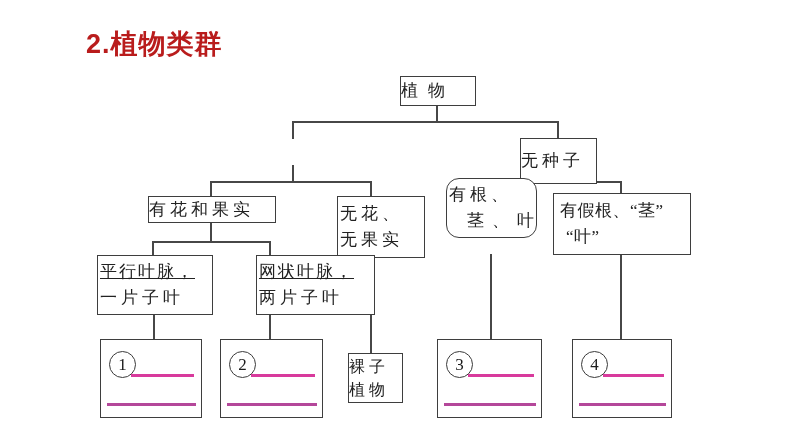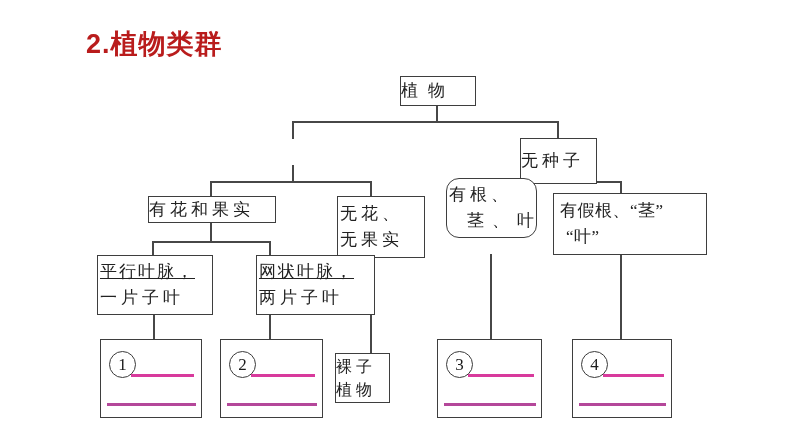--- a/index.html
+++ b/index.html
@@ -84,36 +84,36 @@
   <div class="box left" style="left:337px;top:196px;width:88px;height:62px;">
     <span class="ls4">无花、</span>
     <span class="ls4">无果实</span>
   </div>
 
   <div class="box left" style="left:446px;top:178px;width:91px;height:60px;border-radius:13px;">
     <span class="ls4">有根、</span>
     <span class="ls8">茎、叶</span>
   </div>
 
-  <div class="box left" style="left:553px;top:193px;width:154px;height:62px;padding-left:6px;">
+  <div class="box left" style="left:553px;top:193px;width:138px;height:62px;padding-left:6px;">
     <span class="tight">有假根、“茎”</span>
     <span class="tight indent">“叶”</span>
   </div>
 
   <div class="box left" style="left:97px;top:255px;width:116px;height:60px;">
     <span class="ls2">平行叶脉，</span>
     <span class="ls4">一片子叶</span>
   </div>
 
   <div class="box left" style="left:218px;top:255px;width:119px;height:60px;margin-left:38px;">
     <span class="ls2">网状叶脉，</span>
     <span class="ls4">两片子叶</span>
   </div>
 
-  <div class="box center" style="left:335px;top:353px;width:55px;height:50px;font-size:16px;line-height:23px;">
+  <div class="box center" style="left:348px;top:353px;width:55px;height:50px;font-size:16px;line-height:23px;">
     <span class="ls4">裸子</span>
     <span class="ls4">植物</span>
   </div>
 
   <div class="blank" style="left:100px;top:339px;width:102px;height:79px;">
     <span class="circle-num">
         <span>1</span>
       </span>
     <span class="u1"></span>
     <span class="u2"></span>

